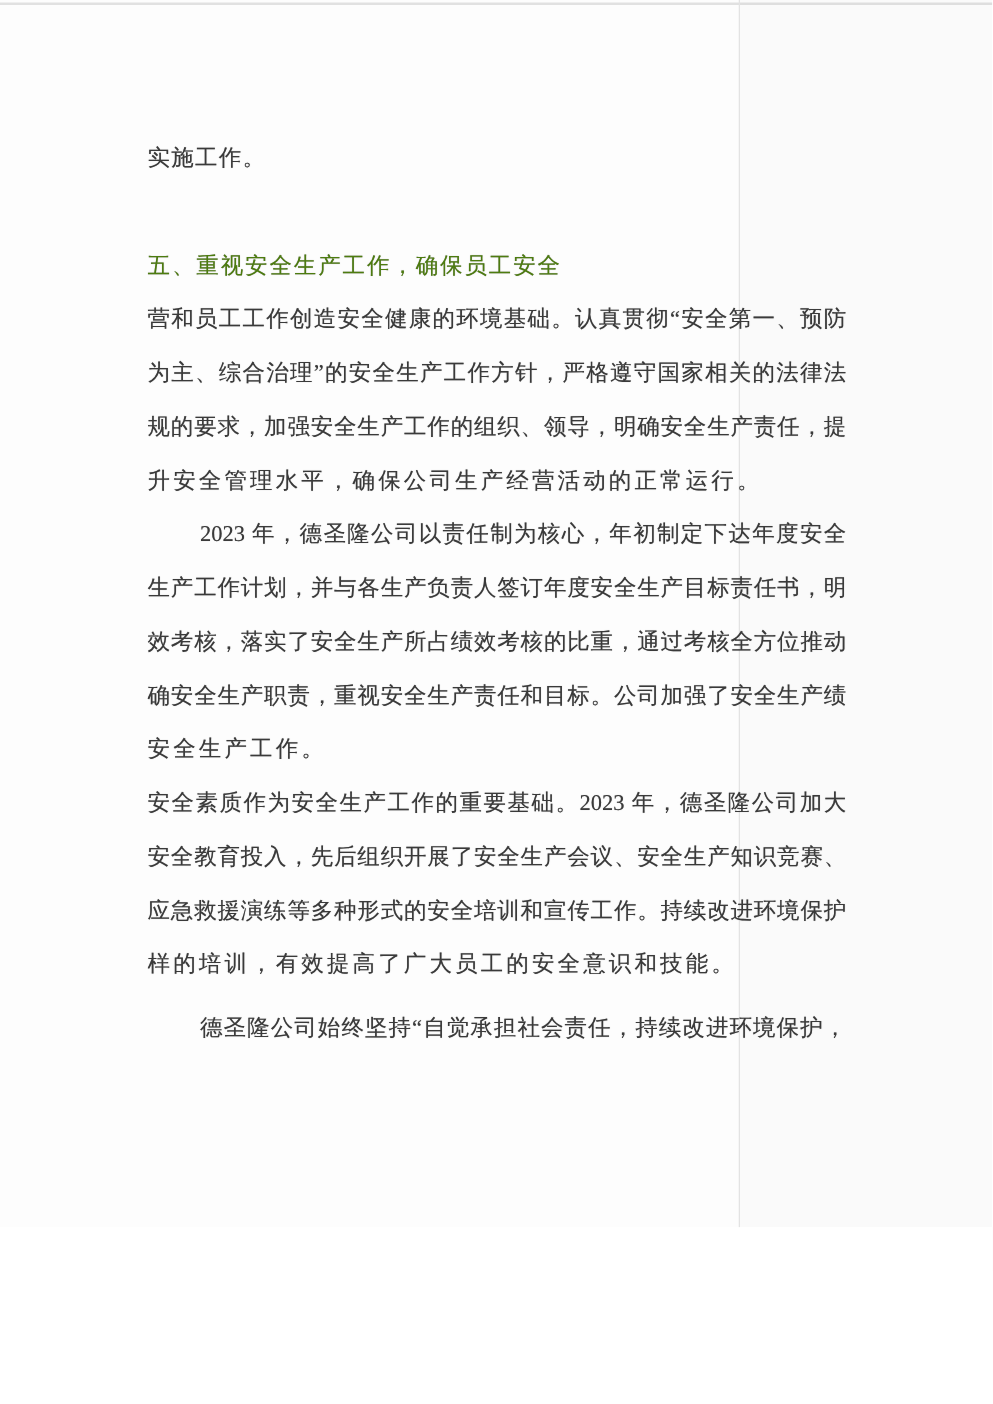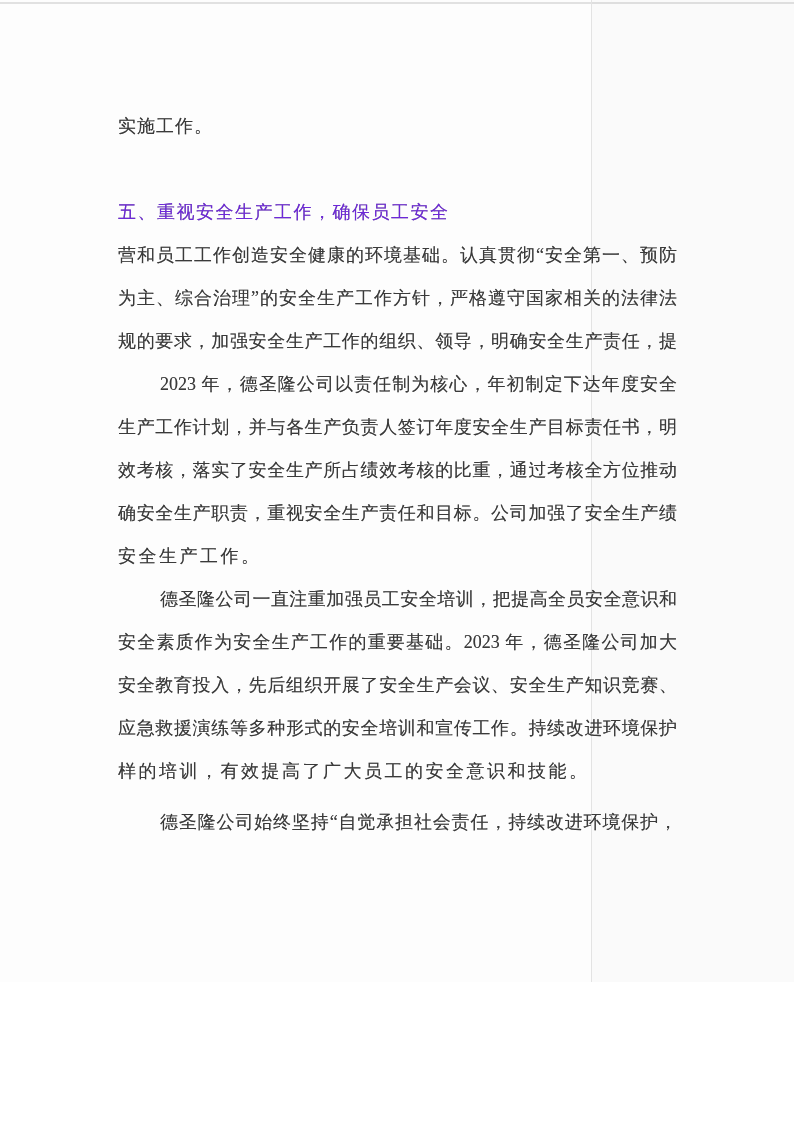--- a/index.html
+++ b/index.html
@@ -60,21 +60,21 @@
     text-align-last: justify;
   }
   .line.end {
     letter-spacing: 2.5px;
   }
   .line.plain {
     letter-spacing: 1px;
   }
   .line.heading {
     letter-spacing: 1.5px;
-    color: #6d28d9;
+    color: #4d7c0f;
   }
   .line.indent {
     padding-left: 42px;
   }
   .blank-line {
     height: 43px;
   }
   .section-gap {
     height: 8px;
   }
@@ -87,26 +87,26 @@
   <div class="right-strip"></div>
   <div class="fold-line"></div>
   <div class="edge-bottom"></div>
   <div class="content">
       <div class="line plain">实施工作。</div>
       <div class="blank-line"></div>
       <div class="line heading">五、重视安全生产工作，确保员工安全</div>
       <div class="line fill">营和员工工作创造安全健康的环境基础。认真贯彻“安全第一、预防</div>
       <div class="line fill">为主、综合治理”的安全生产工作方针，严格遵守国家相关的法律法</div>
       <div class="line fill">规的要求，加强安全生产工作的组织、领导，明确安全生产责任，提</div>
+      <div class="line end">升安全管理水平，确保公司生产经营活动的正常运行。</div>
       <div class="line indent fill">2023 年，德圣隆公司以责任制为核心，年初制定下达年度安全</div>
       <div class="line fill">生产工作计划，并与各生产负责人签订年度安全生产目标责任书，明</div>
       <div class="line fill">效考核，落实了安全生产所占绩效考核的比重，通过考核全方位推动</div>
       <div class="line fill">确安全生产职责，重视安全生产责任和目标。公司加强了安全生产绩</div>
       <div class="line end">安全生产工作。</div>
-      <div class="line indent fill">德圣隆公司一直注重加强员工安全培训，把提高全员安全意识和</div>
       <div class="line fill">安全素质作为安全生产工作的重要基础。2023 年，德圣隆公司加大</div>
       <div class="line fill">安全教育投入，先后组织开展了安全生产会议、安全生产知识竞赛、</div>
       <div class="line fill">应急救援演练等多种形式的安全培训和宣传工作。持续改进环境保护</div>
       <div class="line end">样的培训，有效提高了广大员工的安全意识和技能。</div>
       <div class="section-gap"></div>
       <div class="line indent fill">德圣隆公司始终坚持“自觉承担社会责任，持续改进环境保护，</div>
     </div>
 </div>
 
 </body></html>

